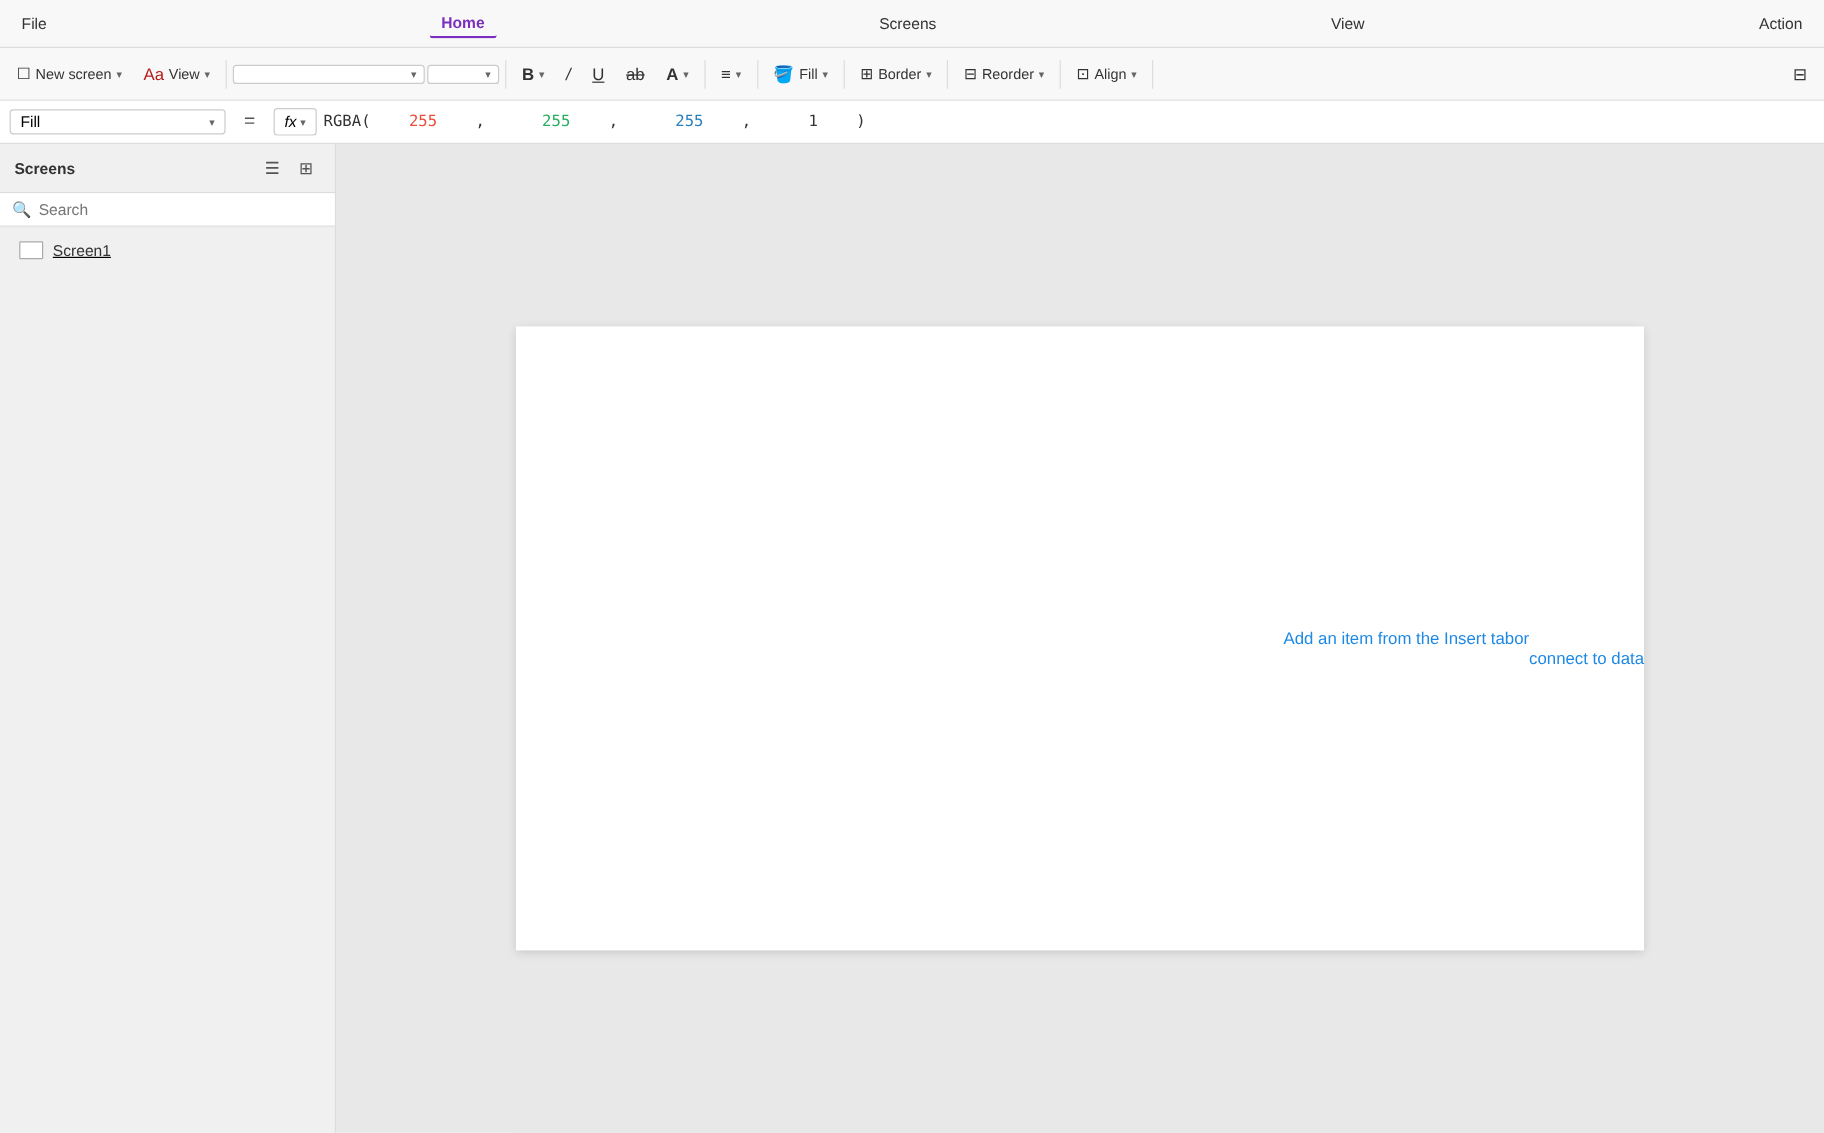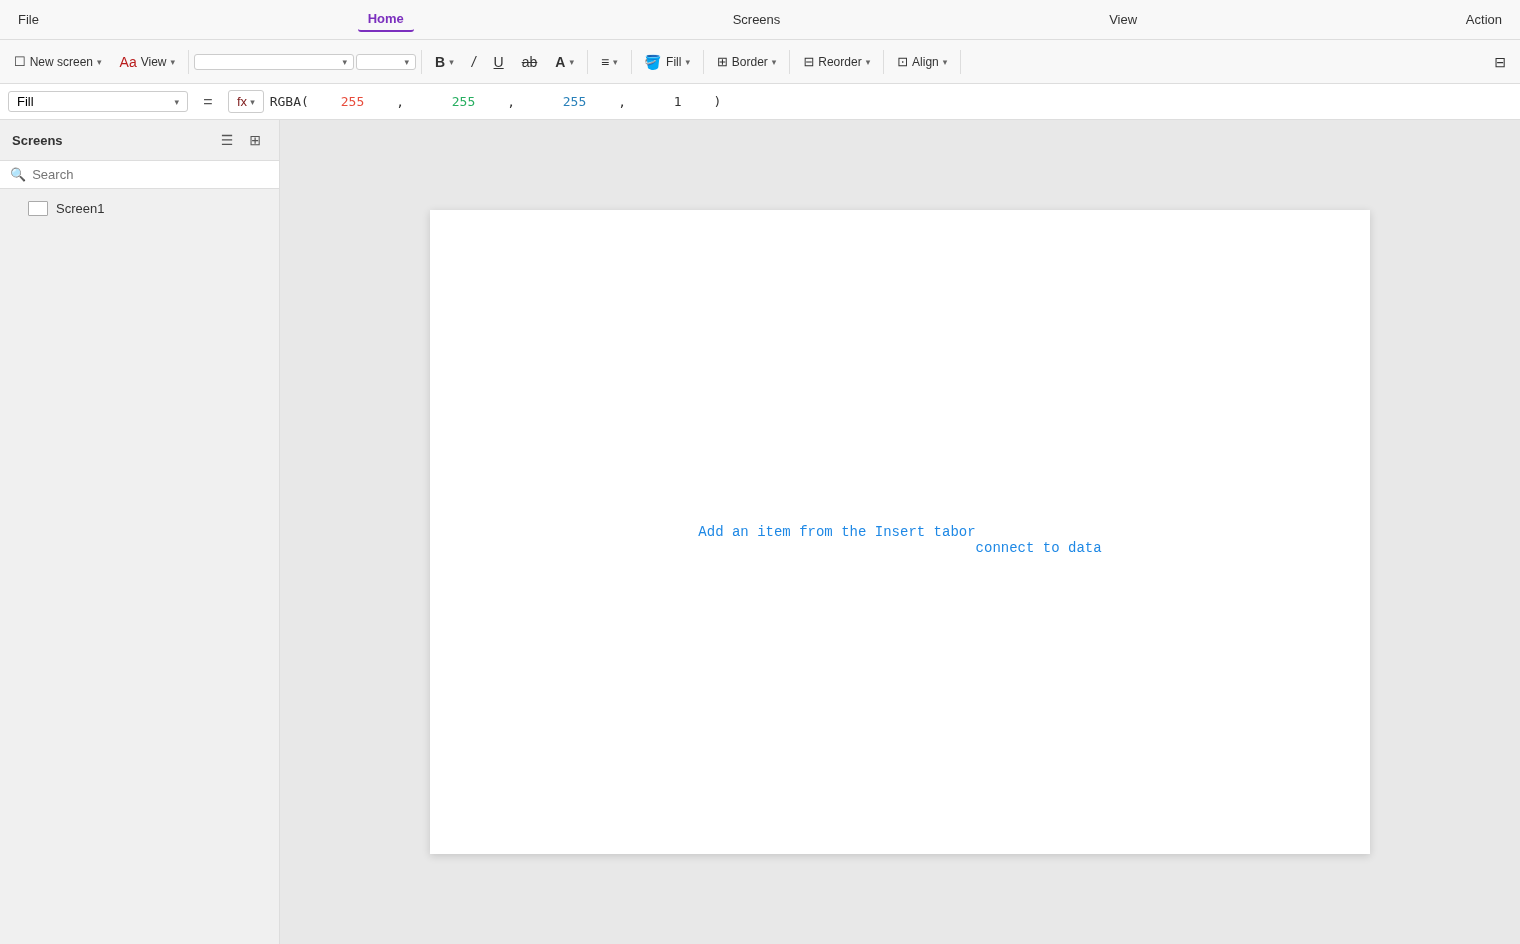--- a/index.html
+++ b/index.html
@@ -202,26 +202,25 @@
       background: #e8e8e8;
       display: flex;
       align-items: center;
       justify-content: center;
       overflow: auto;
       position: relative;
     }
     .canvas-frame {
       background: white;
       width: 940px;
-      height: 644px;
+      height: 520px;
       box-shadow: 0 2px 8px rgba(0,0,0,0.15);
       display: flex;
       align-items: center;
-      justify-content: center;
-      font-family: Liberation Mono, monospace;
+      justify-content: flex-end;
     }
     .icon-bold { font-weight: 900; font-size: 14px; }
     .icon-italic { font-style: italic; font-size: 14px; }
     .icon-underline { text-decoration: underline; font-size: 14px; }
     .icon-strike { text-decoration: line-through; font-size: 14px; }
   </style>
 </head>
 <body>
 
 <div class="menu-bar">
@@ -331,21 +330,21 @@
 <div class="formula-bar">
   <div class="fill-selector">
     <span>Fill</span>
     <span style="flex:1"></span>
     <span class="chevron">▾</span>
   </div>
   <div class="equals-btn">
     <span>=</span>
   </div>
   <div class="fx-btn">
-    <span style="color:#7f1d1d;">fx</span>
+    <span style="font-style:italic; color:#000000;">fx</span>
     <span class="chevron">▾</span>
   </div>
 
   <div style="font-family: Consolas, monospace; font-size: 13px; display:flex; align-items:center;gap:32px;">
     <span style="color:#333;">RGBA(</span>
     <span style="color:#e74c3c;">255</span>
     <span style="color:#333;">,&nbsp;&nbsp;</span>
     <span style="color:#27ae60;">255</span>
     <span style="color:#333;">,&nbsp;&nbsp;</span>
     <span style="color:#2980b9;">255</span>
@@ -368,21 +367,21 @@
           <span>⊞</span>
         </div>
       </div>
     </div>
 
     <div class="search-box">
       <span class="search-icon-sm">🔍</span>
       <input class="search-input" type="text" placeholder="Search" style="">
     </div>
 
-    <div style="padding: 4px 12px;">
+    <div style="padding: 4px 0; text-decoration: underline;">
       <div class="screen-item">
         <div class="screen-thumb"></div>
         <span class="screen-name">Screen1</span>
       </div>
     </div>
   </div>
 
   <div class="canvas-area">
     <div class="canvas-frame">
       <div style="font-size:14px; color:#1e88e5; display:flex; gap:0; align-items:center;">

